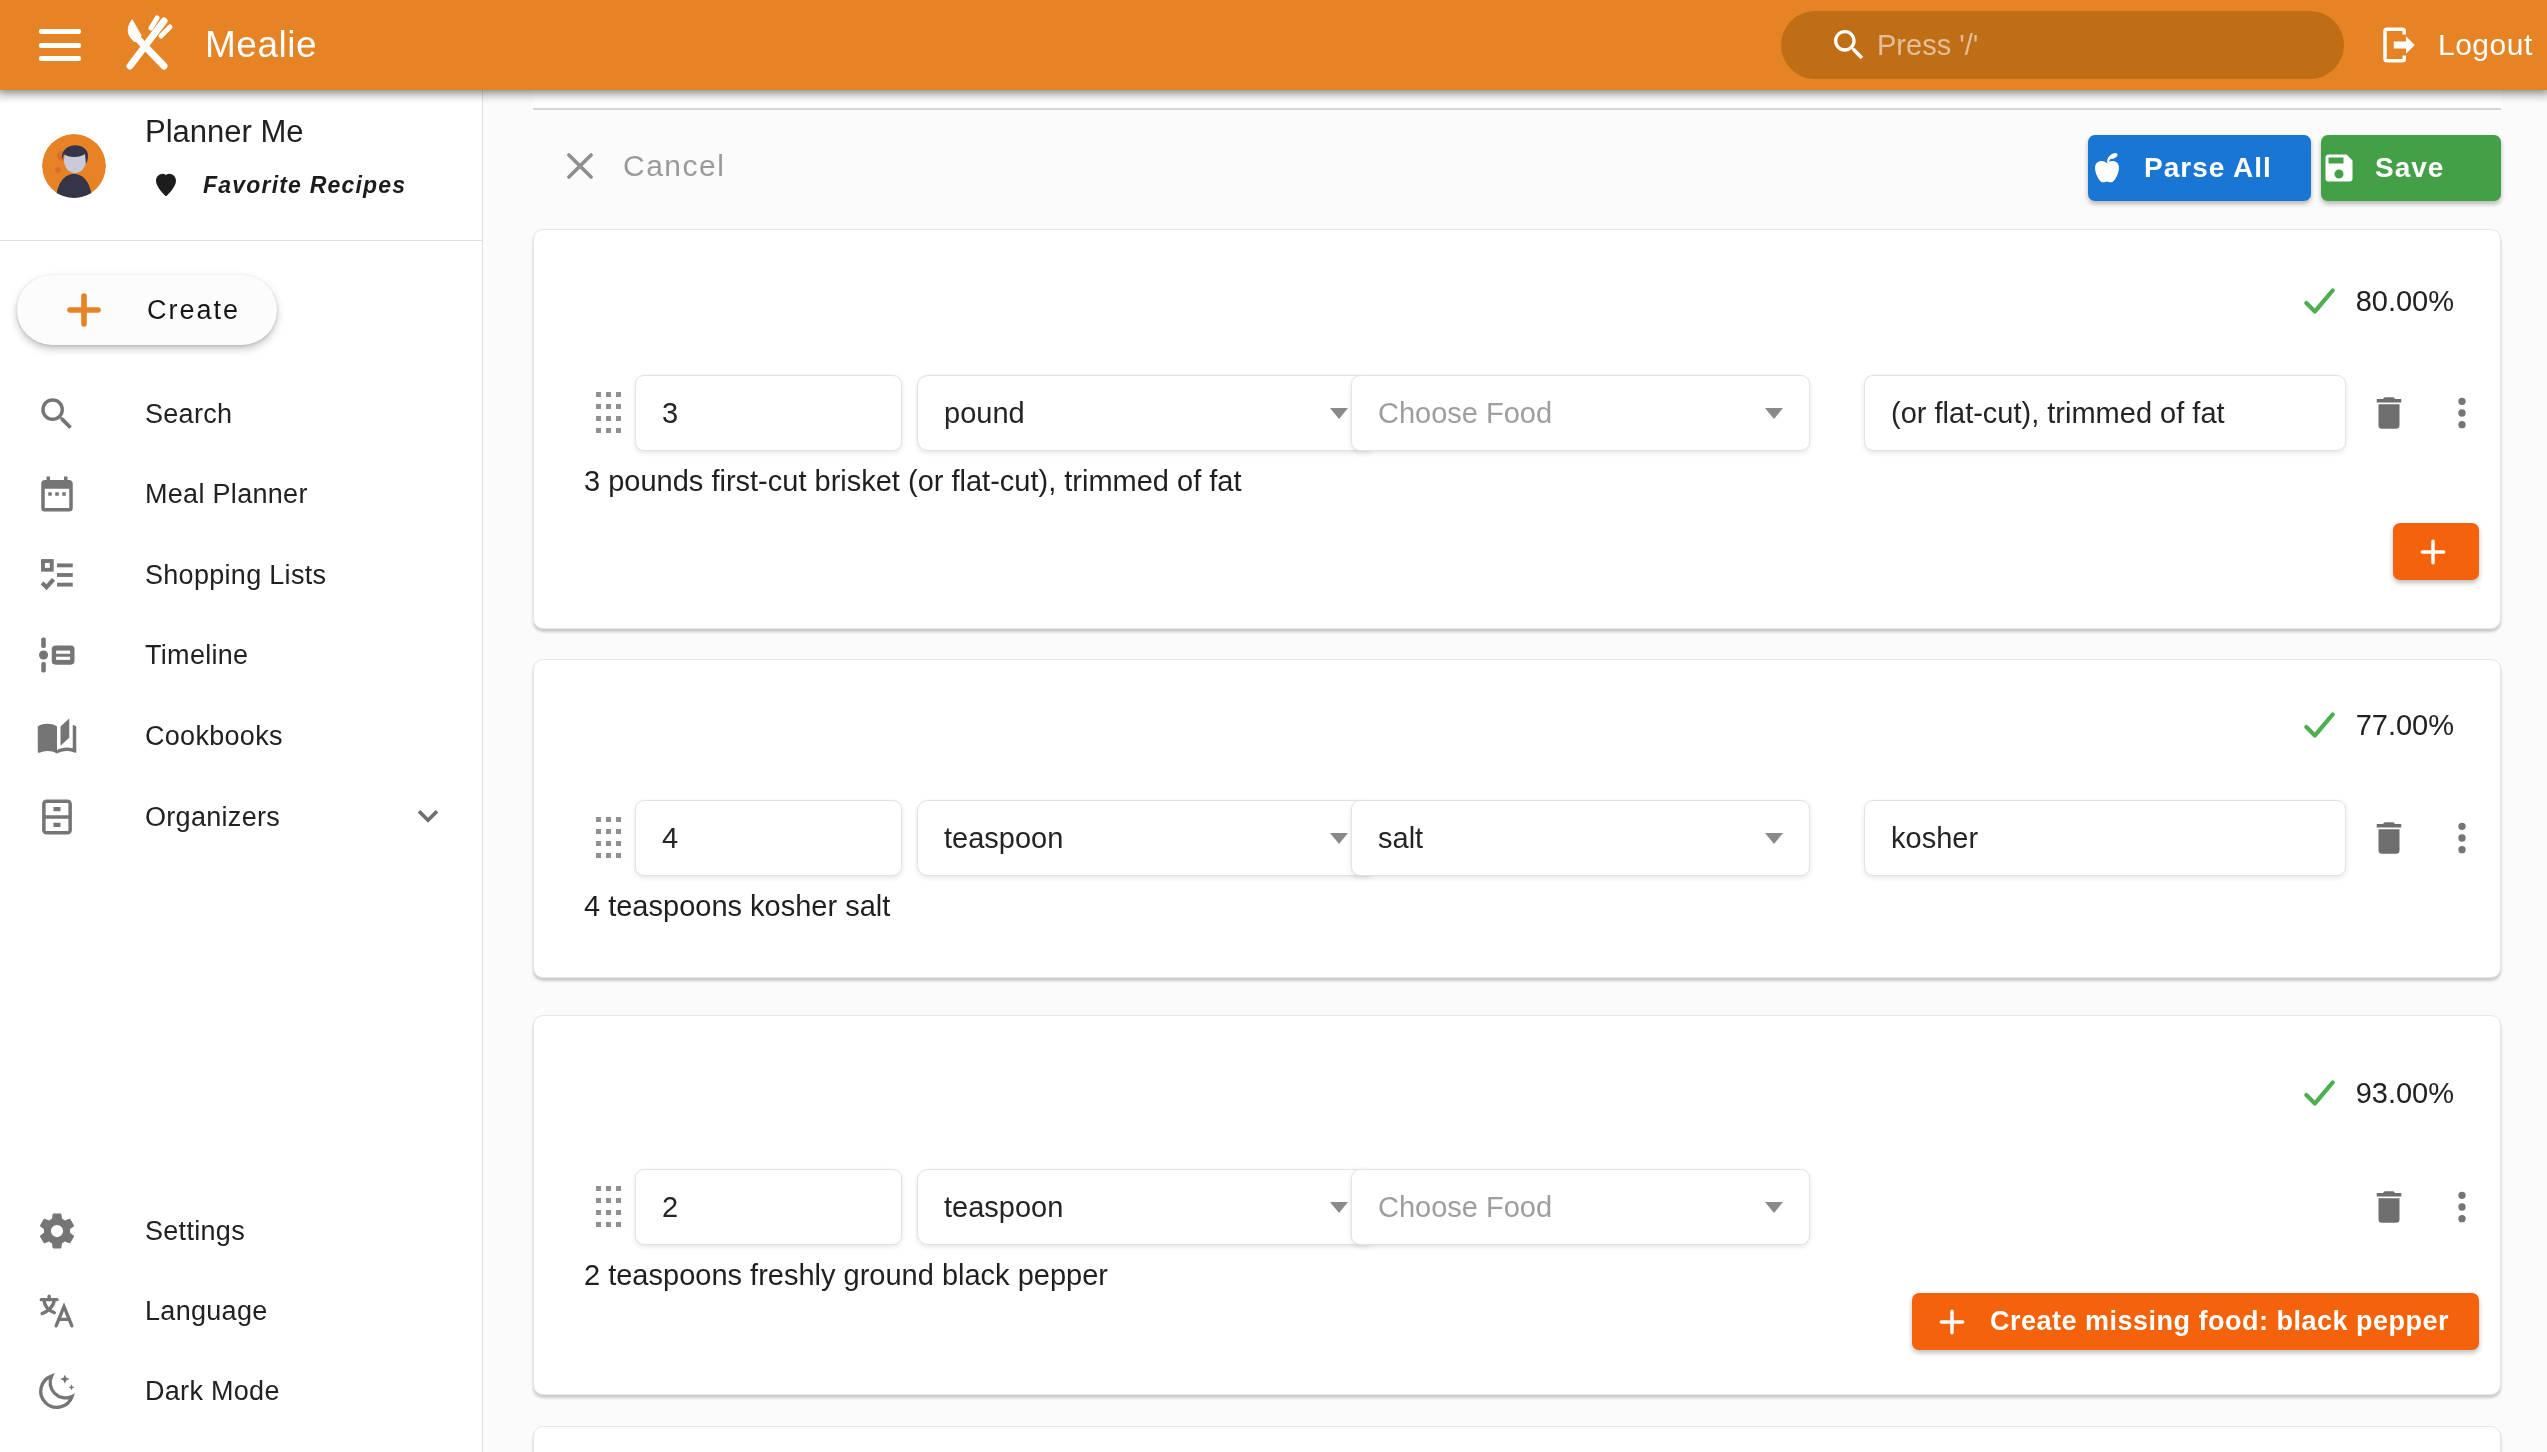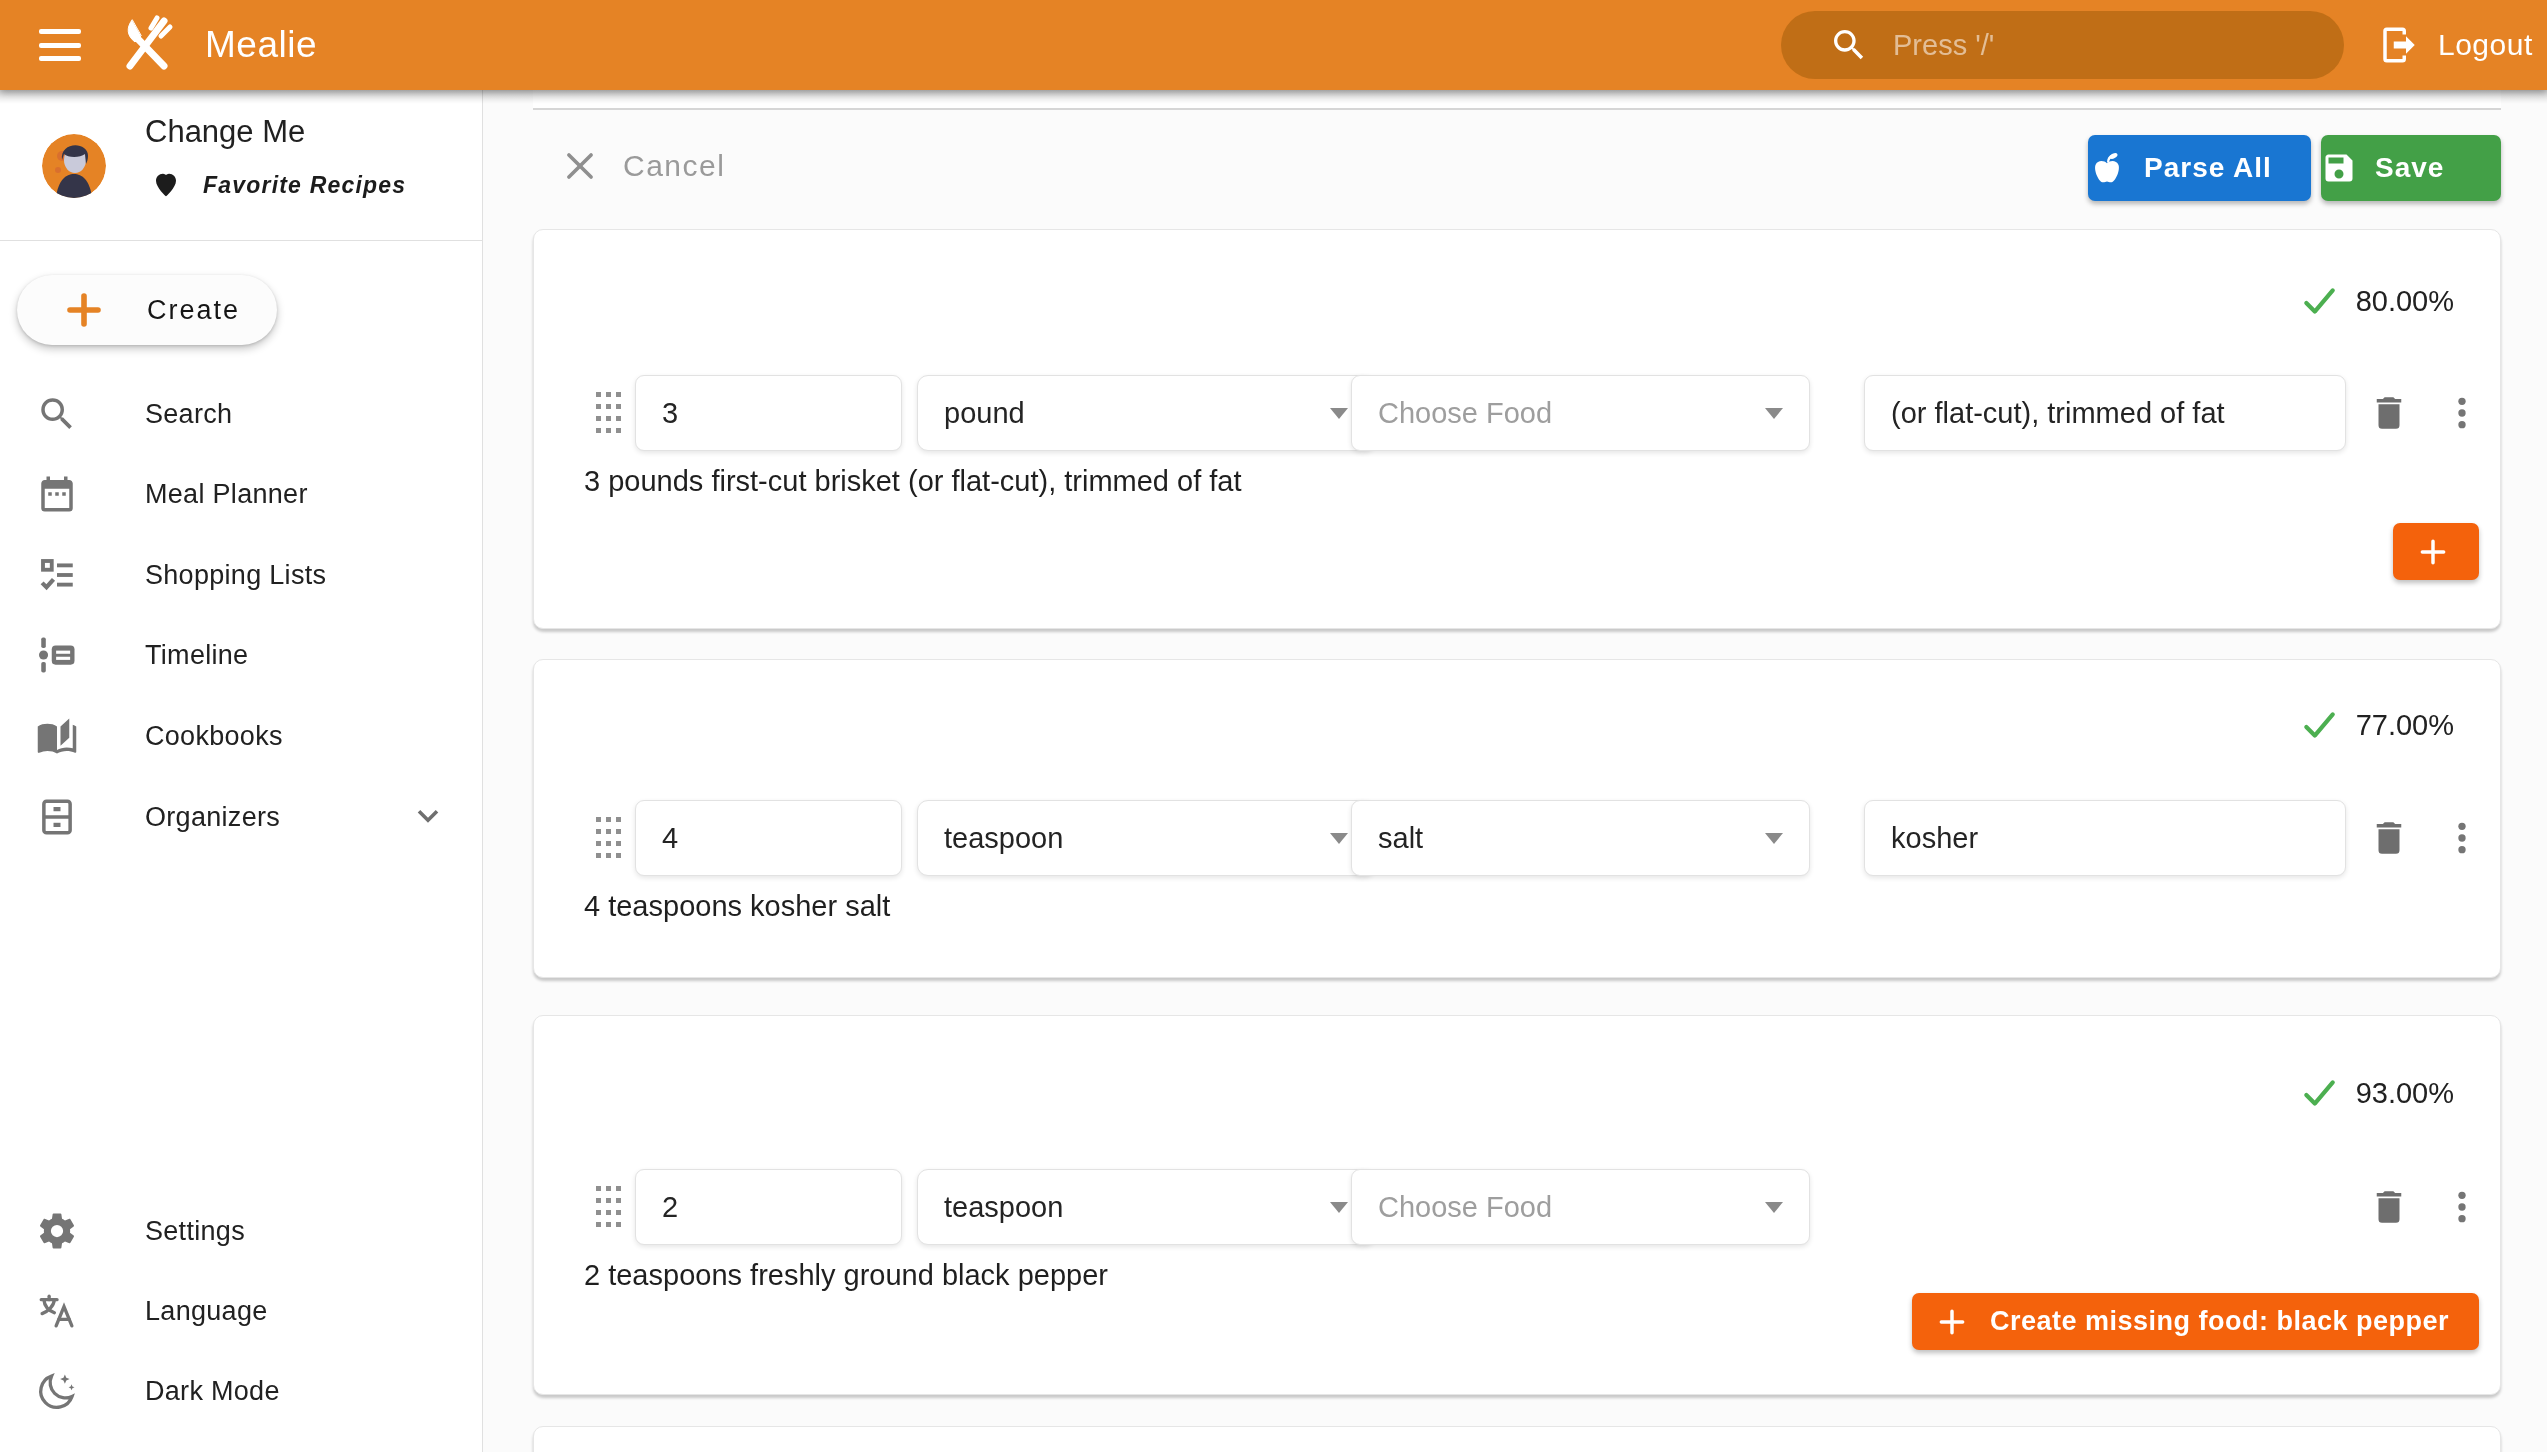--- a/index.html
+++ b/index.html
@@ -14,21 +14,21 @@
   .hamburger { position:absolute; left:32px; top:17px; width:56px; height:56px;
     display:flex; align-items:center; justify-content:center; cursor:pointer; }
   .hamburger .bars { width:42px; height:32px; display:flex; flex-direction:column; justify-content:space-between; }
   .hamburger .bars i { display:block; height:5px; background:#fff; border-radius:2px; }
   .logo { position:absolute; left:115px; top:12px; width:64px; height:64px; }
   .app-title { position:absolute; left:205px; top:0; height:90px; display:flex; align-items:center;
     color:#fff; font-size:37px; font-weight:400; letter-spacing:0.5px; }
   .searchpill { position:absolute; left:1781px; top:11px; width:563px; height:68px;
     background:#c06e16; border-radius:34px; display:flex; align-items:center; cursor:text; }
   .searchpill svg { margin-left:48px; flex:0 0 auto; }
-  .searchpill input { background:transparent; border:none; outline:none; margin-left:24px;
+  .searchpill input { background:transparent; border:none; outline:none; margin-left:8px;
     font-size:29px; color:#ffffff; width:378px; font-family:inherit; }
   .searchpill input::placeholder { color:rgba(255,255,255,0.55); }
   .logoutbtn { position:absolute; left:2366px; top:11px; height:68px; padding:0 12px;
     display:flex; align-items:center; gap:18px; color:#fff; font-size:30px; font-weight:500;
     letter-spacing:0.5px; cursor:pointer; }
 
   
   .sidebar { position:absolute; left:0; top:90px; width:483px; height:1363px;
     background:#ffffff; border-right:1px solid #e0e0e0; z-index:10; }
   .top-shadow { position:absolute; left:0; top:90px; width:2547px; height:14px; z-index:20;
@@ -156,21 +156,21 @@
       <span class="avatar">
         <svg viewBox="0 0 64 64" width="64" height="64">
           <circle cx="32" cy="32" r="32" fill="#E58325"></circle>
           <circle cx="20" cy="22" r="5" fill="#d96f2e"></circle>
           <circle cx="16" cy="36" r="3" fill="#d96f2e"></circle>
           <path d="M14 64 C16 46 24 40 32 40 C40 40 48 46 50 64 Z" fill="#343549"></path>
           <ellipse cx="33" cy="26" rx="11" ry="13" fill="#c9cada"></ellipse>
           <path d="M20 26 C18 12 34 8 42 14 C48 18 46 26 44 30 L43 20 C38 24 26 24 22 20 Z" fill="#343549"></path>
         </svg>
       </span>
-      <div class="user-name">Change Me</div>
+      <div class="user-name">Planner Me</div>
       <div class="fav-row">
         <svg viewBox="0 0 24 24" width="30" height="30" fill="#1c1c1c">
           <path d="M12,21C12,21 4,14 4,8.5C4,5.5 6.5,3 9.5,3C11,3 12,4 12,4C12,4 13,3 14.5,3C17.5,3 20,5.5 20,8.5C20,14 12,21 12,21Z"></path>
         </svg>
         <span class="fav-label">Favorite Recipes</span>
       </div>
       <div class="side-divider"></div>
     </div>
 
     <div class="createbtn">

